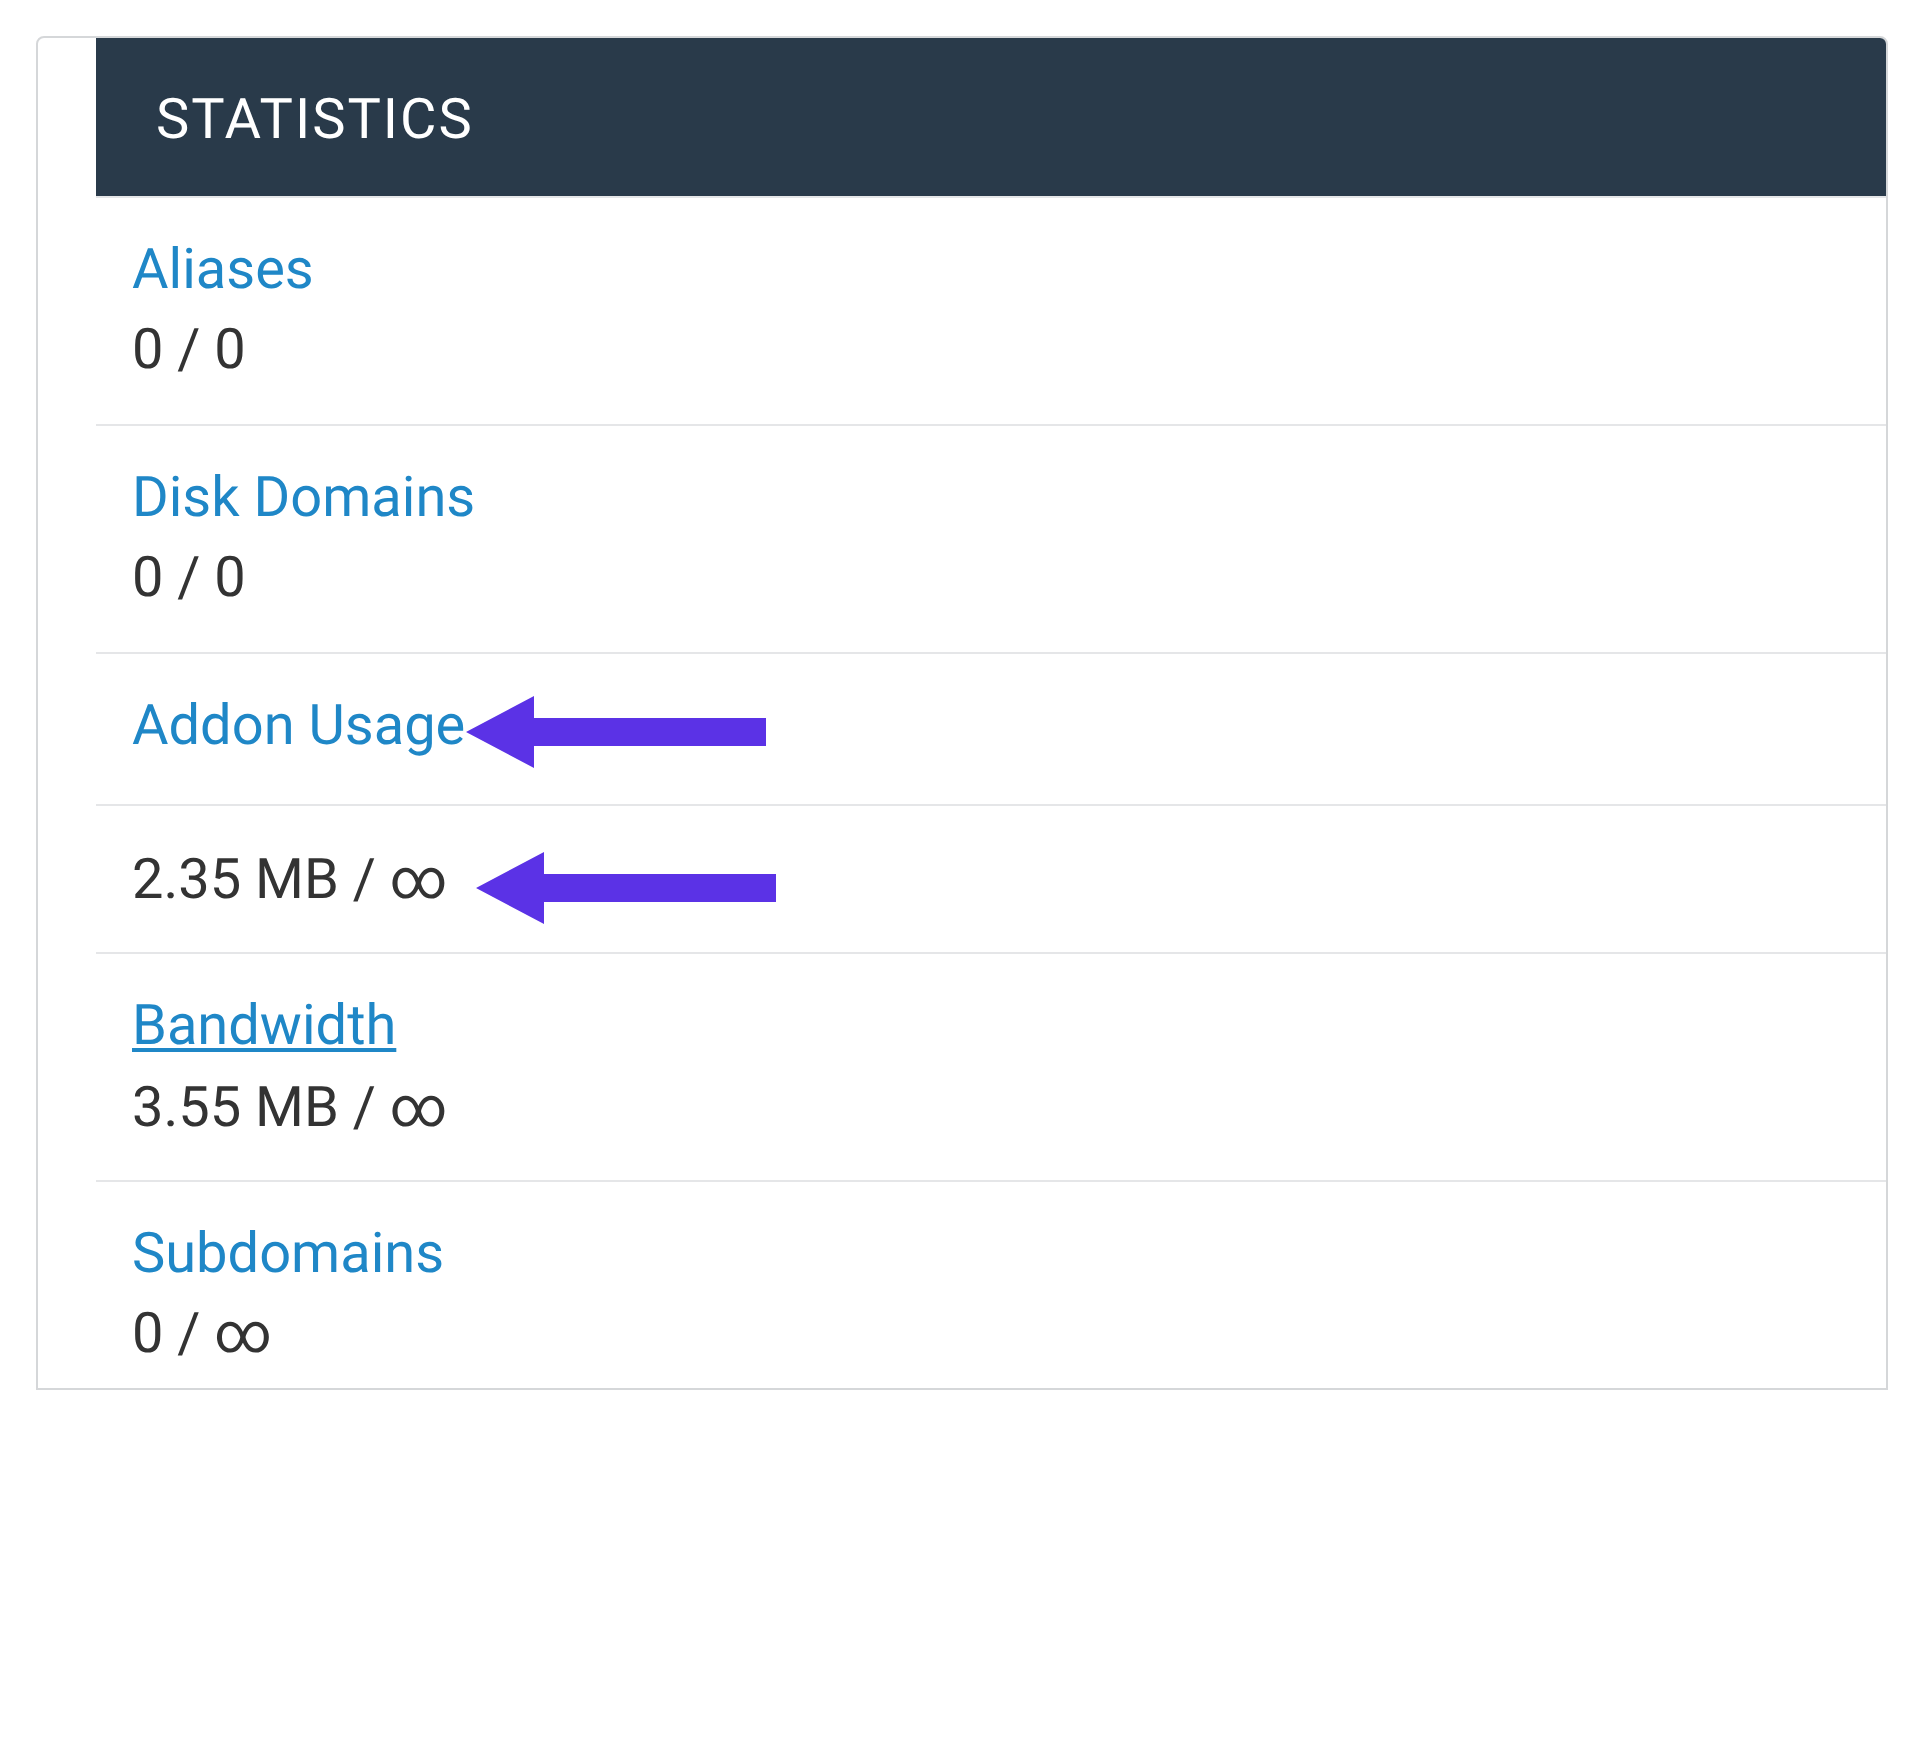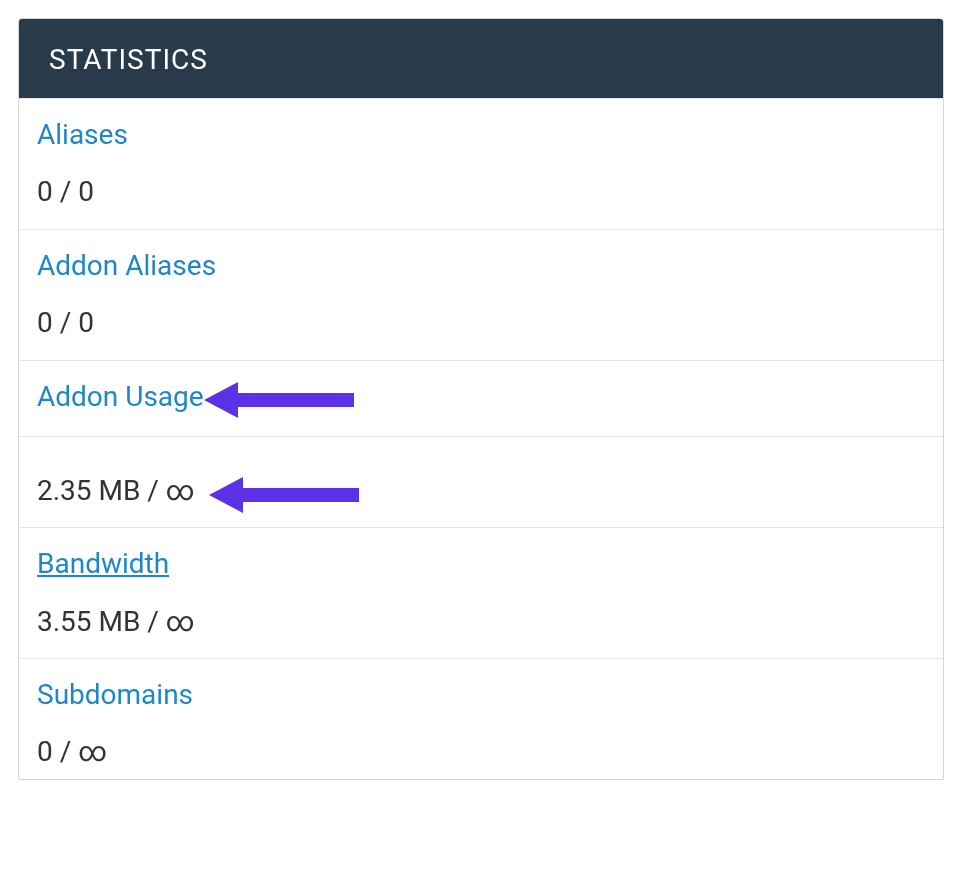--- a/index.html
+++ b/index.html
@@ -10,20 +10,21 @@
     body {
       font-family: -apple-system, BlinkMacSystemFont, "Segoe UI", Roboto, "Helvetica Neue", Arial, sans-serif;
       background: #ffffff;
       padding: 0;
     }
     .panel {
       border: 1px solid #d5d7d9;
       border-radius: 4px 4px 0 0;
       margin: 18px;
       overflow: hidden;
+      padding-left: 29px;
     }
     .panel-header {
       background: #293a4a;
       color: #ffffff;
       padding: 24px 30px 22px 30px;
       font-size: 28px;
       font-weight: 400;
       letter-spacing: 1px;
     }
     .stat-row {
@@ -45,21 +46,21 @@
     .stat-label-dark {
       color: #333333;
     }
     .stat-label.underline {
       text-decoration: underline;
     }
     .stat-value {
       font-size: 28px;
       color: #333333;
       font-weight: 400;
-      margin-top: 21px;
+      margin-top: 4px;
       line-height: 1.2;
     }
     .arrow-annotation {
       position: absolute;
       display: inline-flex;
       align-items: center;
       pointer-events: none;
     }
     .arrow-annotation svg {
       display: block;
@@ -70,21 +71,21 @@
 
 <div class="panel">
   <div class="panel-header">STATISTICS</div>
 
   <div class="stat-row">
     <a class="stat-label">Aliases</a>
     <div class="stat-value">0 / 0</div>
   </div>
 
   <div class="stat-row">
-    <a class="stat-label">Addon Aliases</a>
+    <a class="stat-label">Disk Domains</a>
     <div class="stat-value">0 / 0</div>
   </div>
 
   <div class="stat-row">
     <a class="stat-label">Addon Usage</a>
     <span class="arrow-annotation" style="left:185px; bottom:16px;">
       <svg width="155" height="40" viewBox="0 0 155 40">
         <g fill="#5b32e6">
           <polygon points="0,20 34,2 34,13 150,13 150,27 34,27 34,38"></polygon>
         </g>

